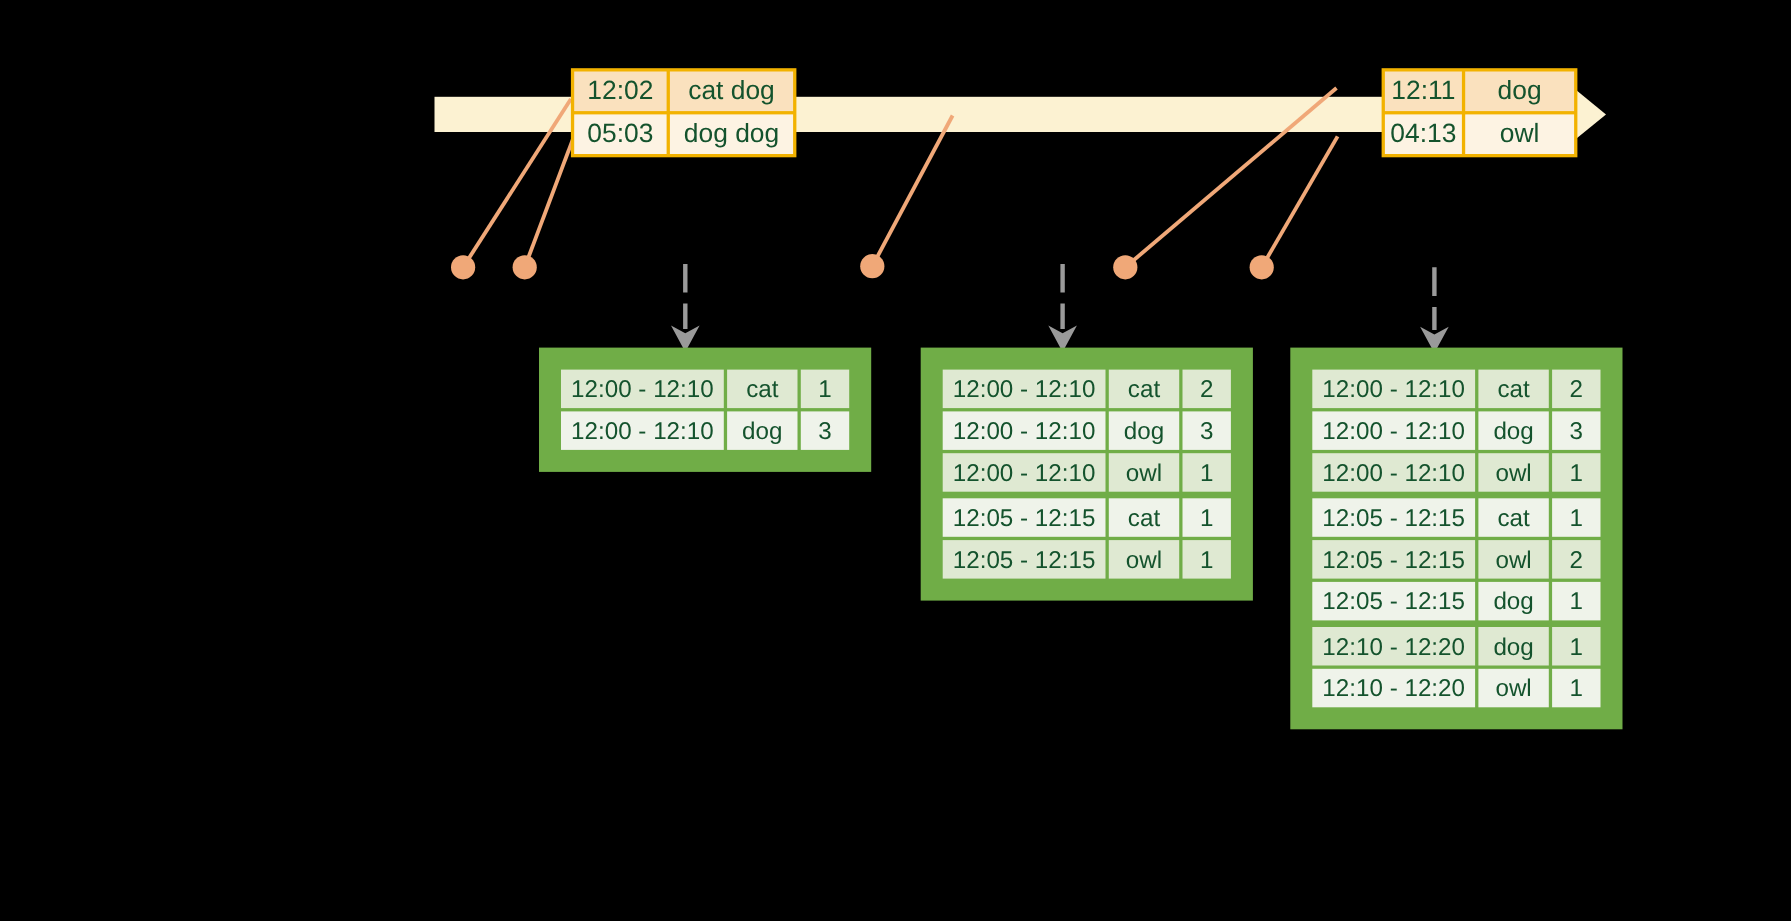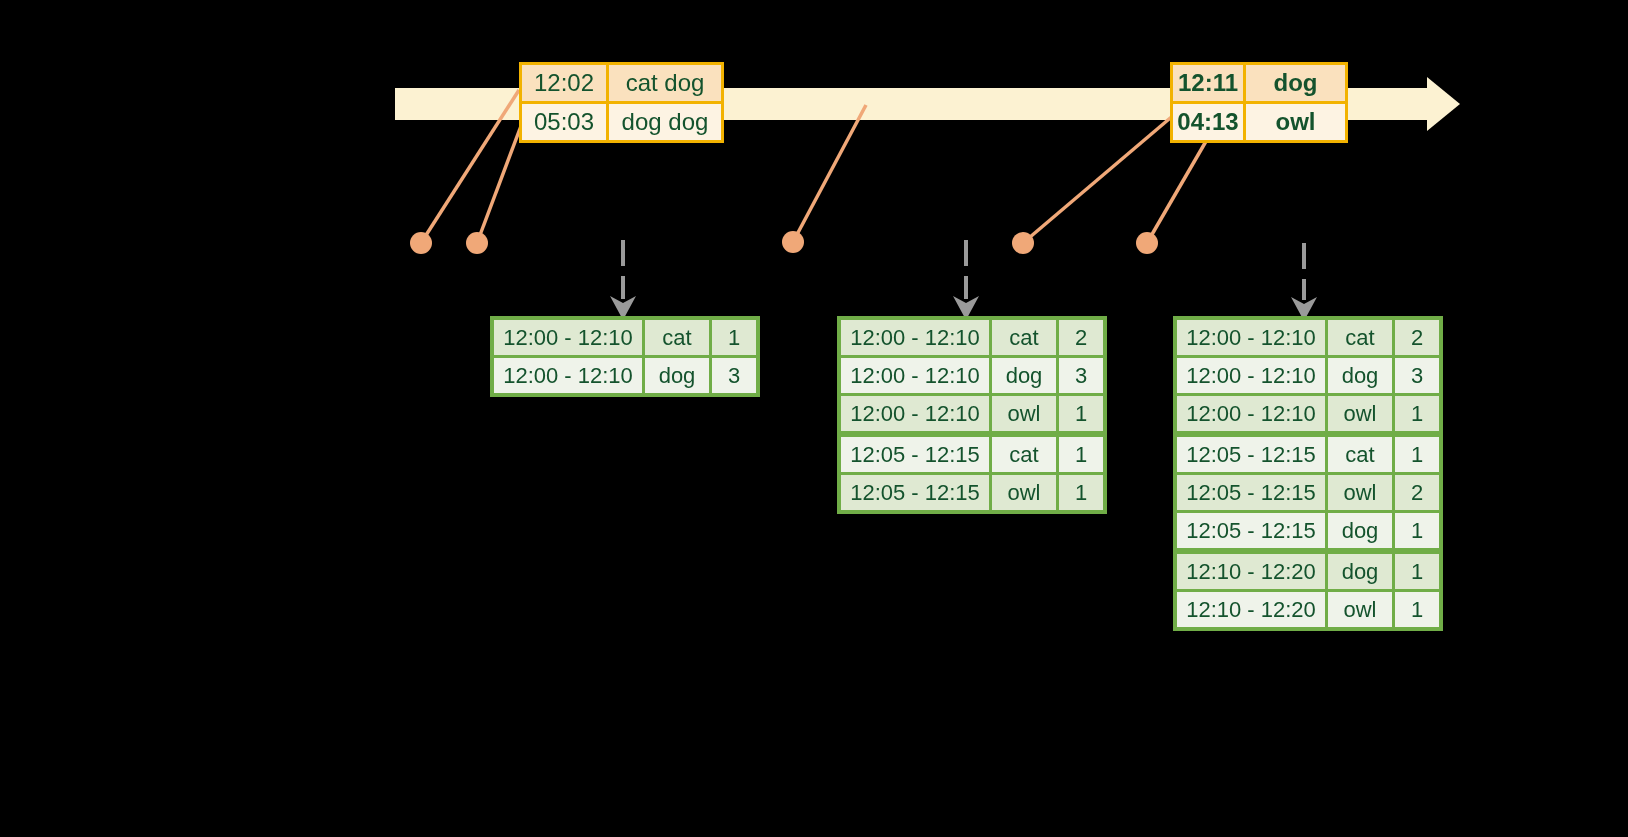--- a/index.html
+++ b/index.html
@@ -13,26 +13,26 @@
     position:absolute;left:1427px;top:77px;width:0;height:0;
     border-top:27px solid transparent;border-bottom:27px solid transparent;border-left:33px solid #FCF2D2;
   }
   
   .overlay{position:absolute;left:0;top:0;width:1628px;height:837px;pointer-events:none;}
   
   .etable{position:absolute;display:grid;gap:3px;padding:3px;background:#F2B200;}
   .etable .cell{display:flex;align-items:center;justify-content:center;height:36px;font-size:24px;}
   #e1{left:519px;top:62px;grid-template-columns:84px 112px;}
   #e2{left:865px;top:81px;grid-template-columns:84px 112px;}
-  #e3{left:1170px;top:62px;grid-template-columns:70px 99px;font-weight:bold;}
+  #e3{left:1256px;top:62px;grid-template-columns:70px 99px;}
   .peach-dark{background:#FAE1BE;}
   .peach-mid{background:#FBE9D3;}
   .peach-light{background:#FDF3E3;}
   
-  .gtable{position:absolute;background:#70AD47;padding:4px;display:flex;flex-direction:column;gap:3px;}
+  .gtable{position:absolute;background:#70AD47;padding:20px;display:flex;flex-direction:column;gap:3px;}
   #t1{left:490px;top:316px;}
   #t2{left:837px;top:316px;}
   #t3{left:1173px;top:316px;}
   .grow{display:flex;gap:3px;}
   .grow.sep{margin-top:3px;}
   .gcell{height:35px;display:flex;align-items:center;justify-content:center;font-size:22px;}
   .c-window{width:148px;}
   .c-word{width:64px;}
   .c-count{width:44px;}
   .g-dark .gcell{background:#DFE9D2;}

